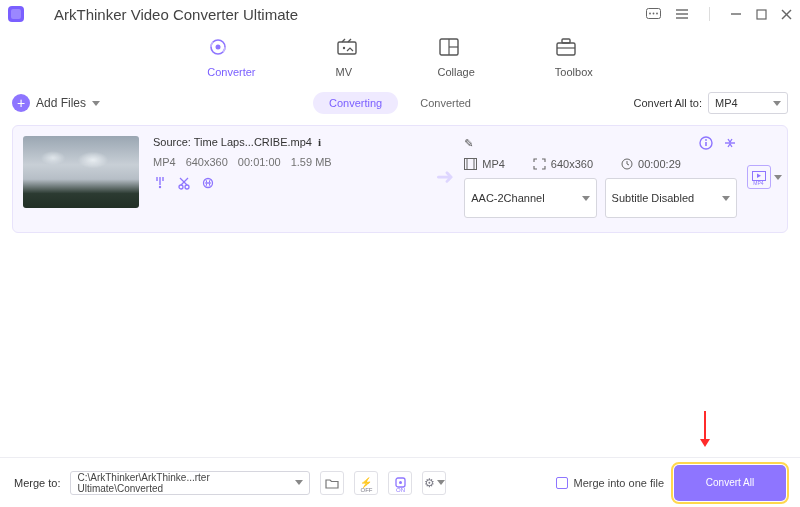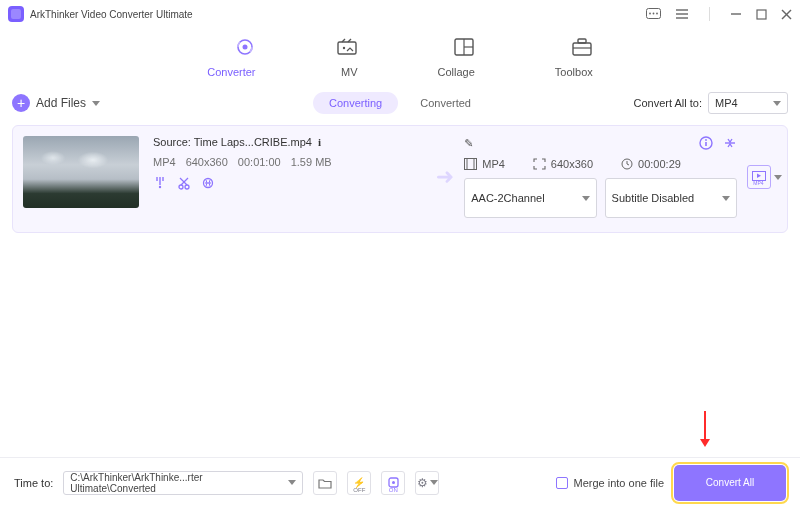--- a/index.html
+++ b/index.html
@@ -1,26 +1,26 @@
 <!DOCTYPE html>
 <html><head>
 <meta charset="utf-8">
 <style>
 * { margin: 0; padding: 0; box-sizing: border-box; font-family: -apple-system, "Segoe UI", Arial, sans-serif; }
 body { width: 800px; height: 507px; background: #fff; overflow: hidden; position: relative; }
 
 .titlebar { height: 28px; display: flex; align-items: center; padding: 0 8px; }
 .logo { width: 16px; height: 16px; background: #7a5fff; border-radius: 4px; margin-right: 6px; position: relative; }
 .logo:before { content: ""; position: absolute; inset: 3px; border-radius: 2px; background: #fff; opacity: .25; }
-.title { font-size: 10px; color: #434343; }
+.title { font-size: 15px; color: #434343; margin-left: 24px; }
 .winctrls { margin-left: auto; display: flex; gap: 14px; align-items: center; }
 .winctrls span, .winctrls svg { color: #555; }
 
 .navtabs { height: 56px; display: flex; justify-content: center; gap: 80px; align-items: flex-end; padding-bottom: 6px; }
-.navtab { display: flex; flex-direction: column; align-items: flex-end; gap: 10px; font-size: 11px; color: #555; cursor: pointer; }
+.navtab { display: flex; flex-direction: column; align-items: flex-start; gap: 10px; font-size: 11px; color: #555; cursor: pointer; }
 .navtab.active { color: #7a5fff; }
 .navtab .navicon { width: 22px; height: 18px; display: flex; align-items: center; justify-content: center; }
 
 .toolbar { height: 26px; margin: 6px 12px 0 12px; display: flex; align-items: center; }
 .addbtn { display: flex; align-items: center; gap: 6px; font-size: 12px; color: #444; cursor: pointer; }
 .pluscirc { width: 18px; height: 18px; border-radius: 50%; background: #8e75ff; color: #fff; display: flex; align-items: center; justify-content: center; font-size: 14px; line-height: 1; }
 .caret-down { width: 0; height: 0; border-left: 4px solid transparent; border-right: 4px solid transparent; border-top: 5px solid #888; display: inline-block; }
 
 .segswitch { margin-left: auto; display: flex; align-items: center; gap: 6px; }
 .seg { font-size: 11px; color: #666; padding: 5px 16px; border-radius: 12px; cursor: pointer; }
@@ -285,21 +285,21 @@
     </div>
   </div>
 </div>
 
 <div class="annot-arrow">
   <div class="shaft"></div>
     <div class="head"></div>
 </div>
 
 <div class="footer">
-  <span class="lbl">Time to:</span>
+  <span class="lbl">Merge to:</span>
   <div class="pathbox">
     <span>C:\ArkThinker\ArkThinke...rter Ultimate\Converted</span>
     <span class="caret-down"></span>
   </div>
   <div class="iconbtn">
       <svg width="14" height="12">
         <path d="M1 3 L5 3 L6.5 4.5 L13 4.5 L13 11 L1 11 Z" fill="none" stroke="#777" stroke-width="1.2"></path>
       </svg>
     </div>
   <div class="iconbtn">

